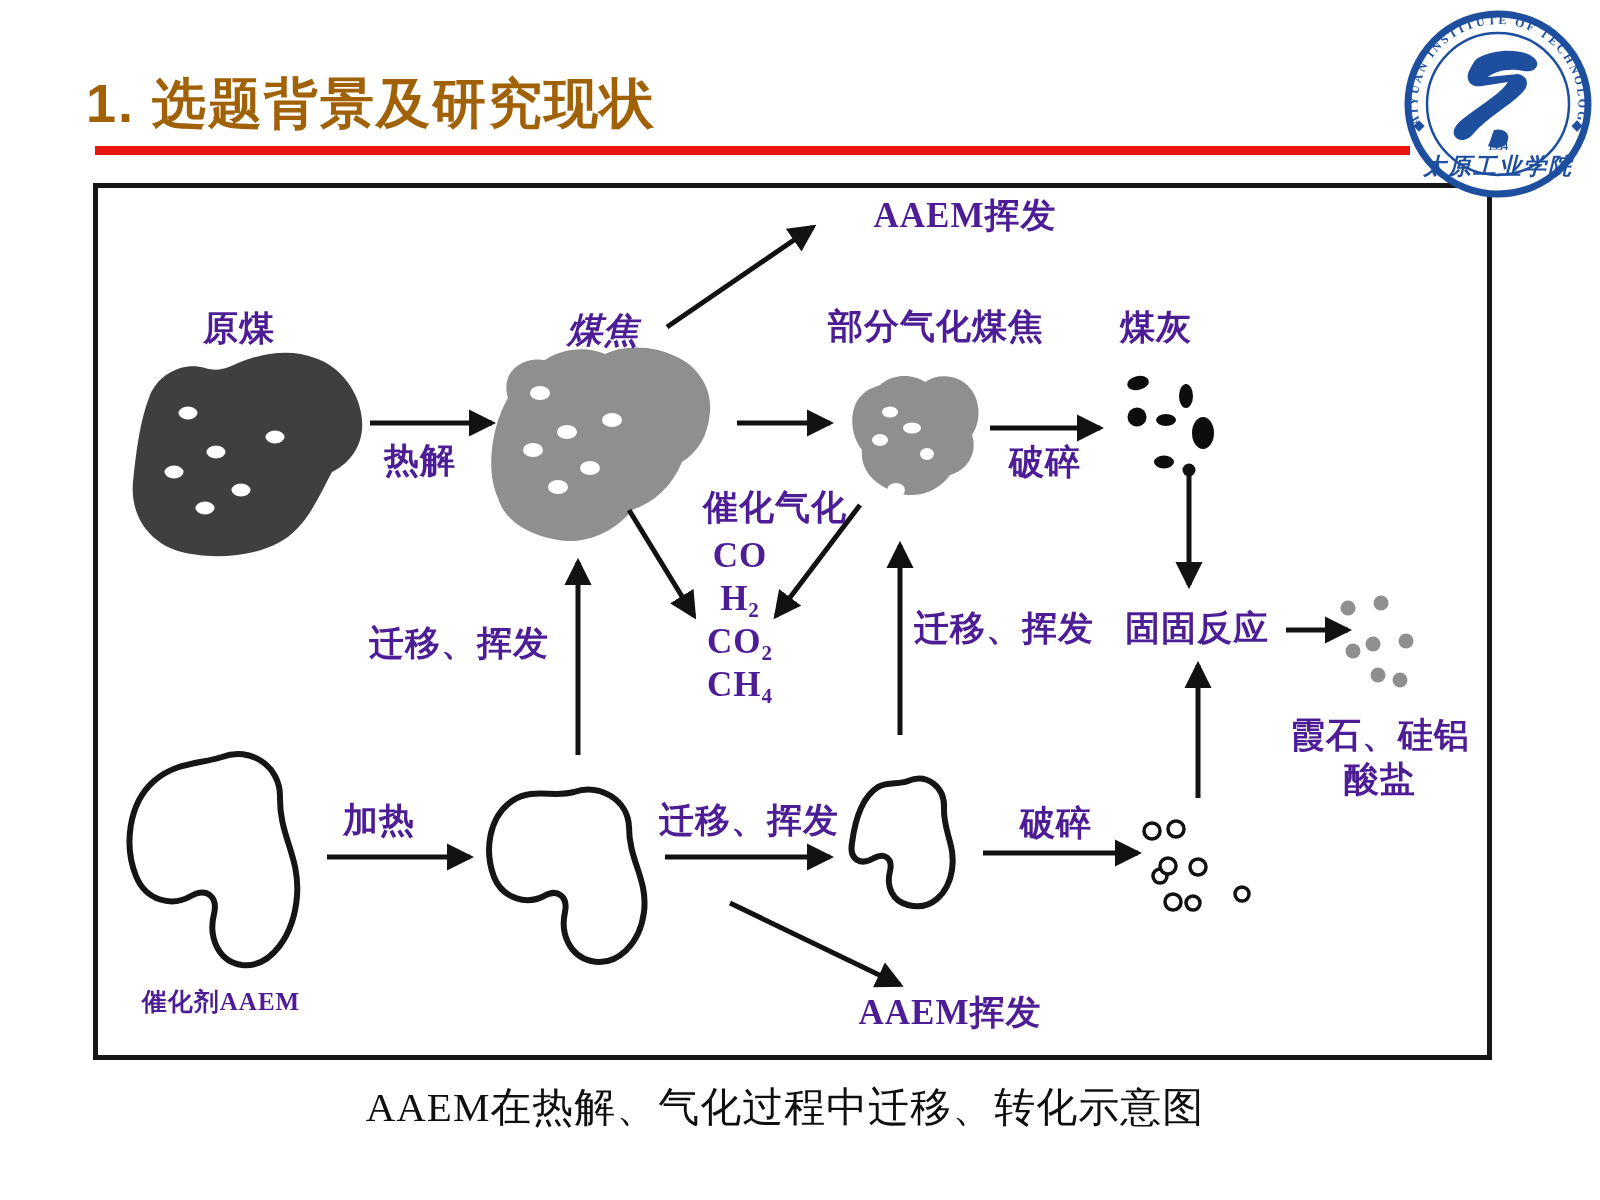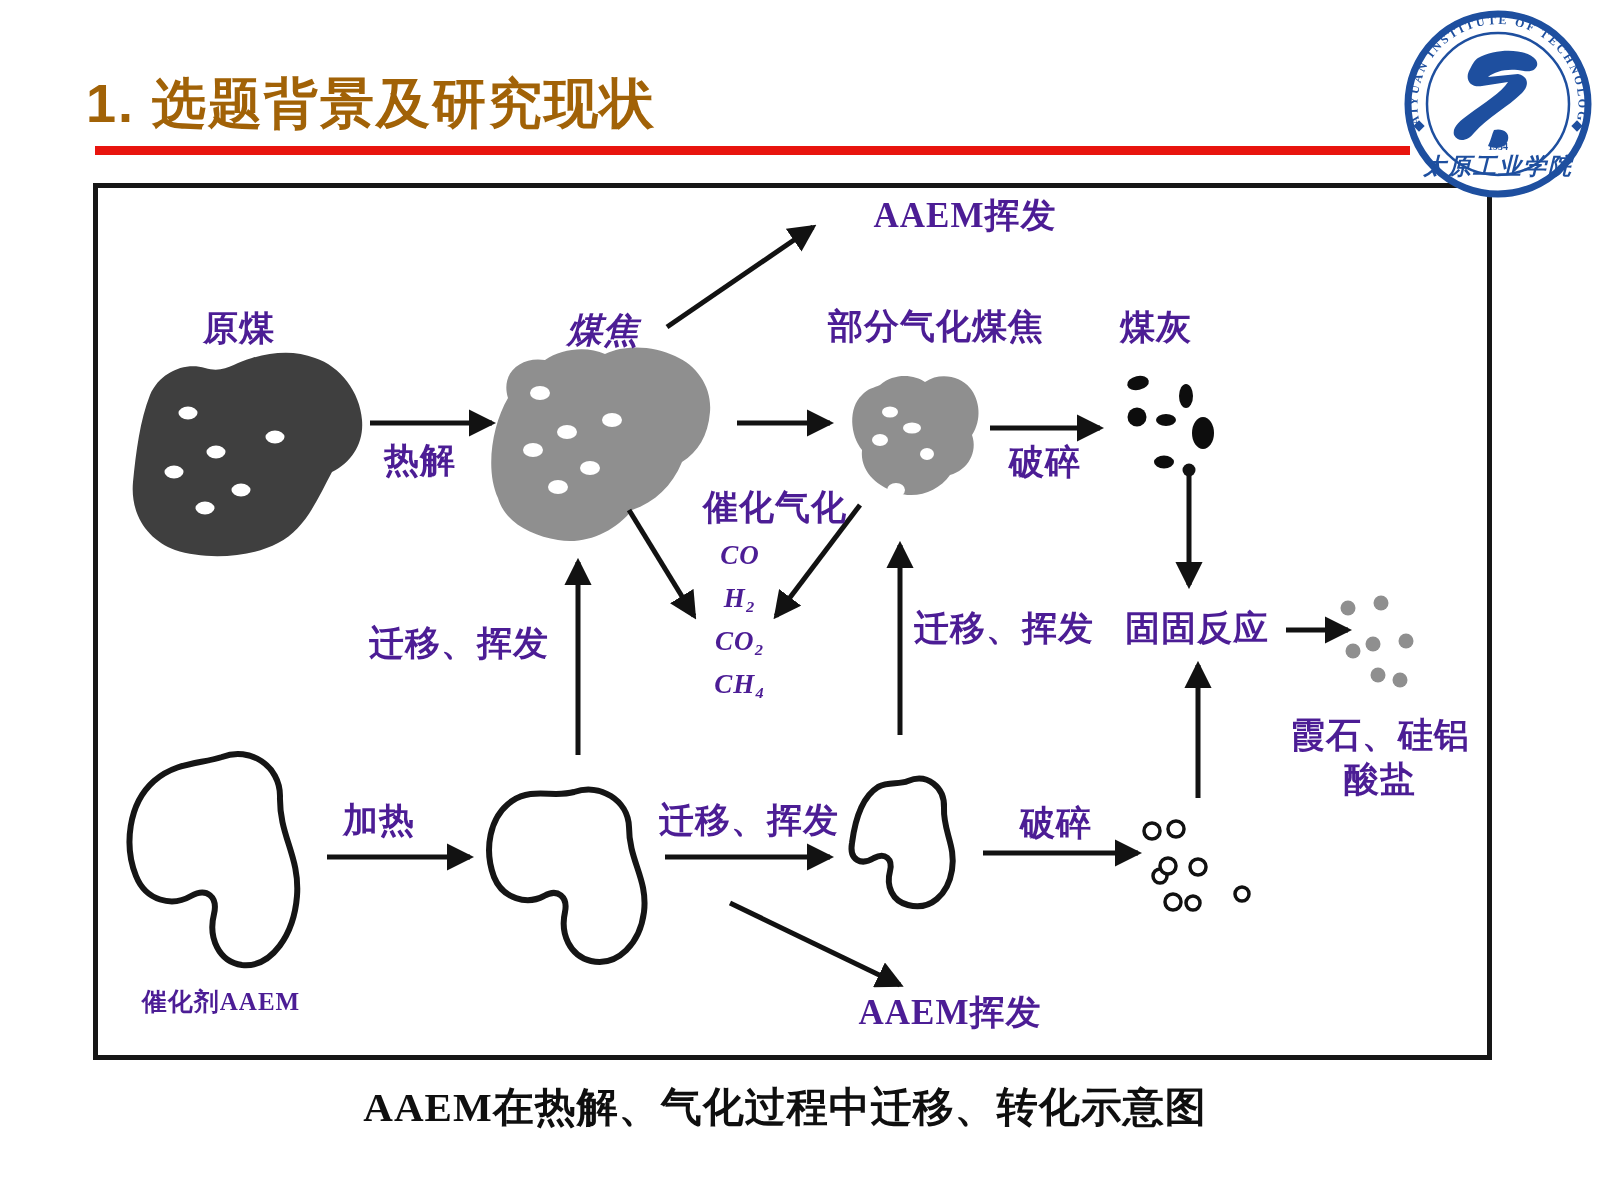--- a/index.html
+++ b/index.html
@@ -17,24 +17,24 @@
   }
   .frame{
     position:absolute;left:93px;top:183px;width:1389px;height:867px;
     border:5px solid #161616;background:#ffffff;
   }
   .lbl{
     position:absolute;transform:translate(-50%,-50%);white-space:nowrap;
     font-size:35px;font-weight:700;color:#4c1d95;letter-spacing:1px;line-height:1.1;
   }
   .red{color:#4c1d95;}
-  .gas{font-size:27px;font-weight:700;font-style:italic;}
+  .gas{font-size:35px;font-weight:700;}
   .caption{
     position:absolute;left:785px;top:1107px;transform:translate(-50%,-50%);
-    font-size:41px;font-weight:700;color:#0f0f0f;white-space:nowrap;letter-spacing:1px;text-align:center;
+    font-size:41px;font-weight:400;color:#0f0f0f;white-space:nowrap;letter-spacing:1px;text-align:center;
   }
   svg.layer{position:absolute;left:0;top:0;}
 </style>
 </head>
 <body>
 
 <div class="title">1. 选题背景及研究现状</div>
 <div class="title-underline"></div>
 
 <div class="frame"></div>

